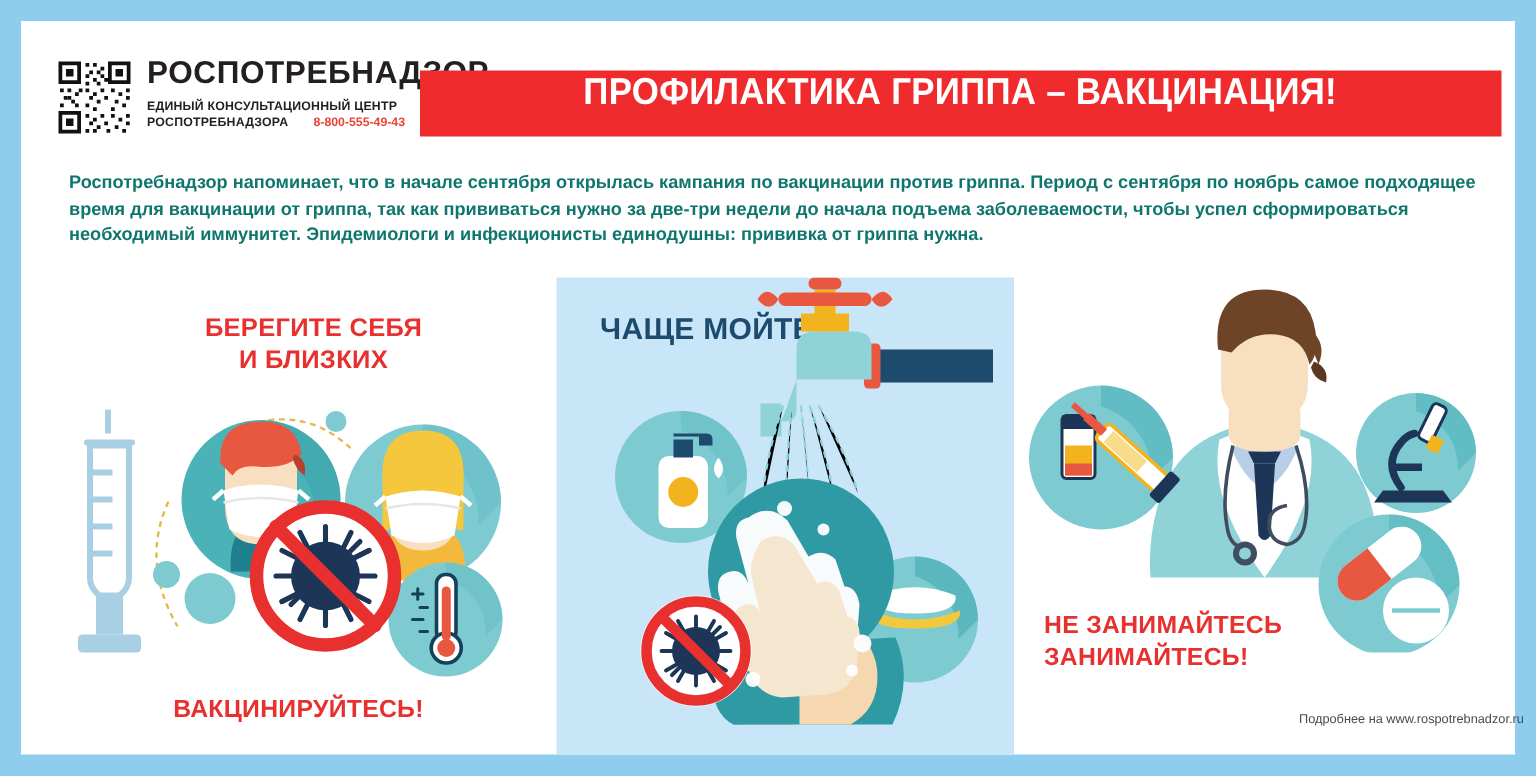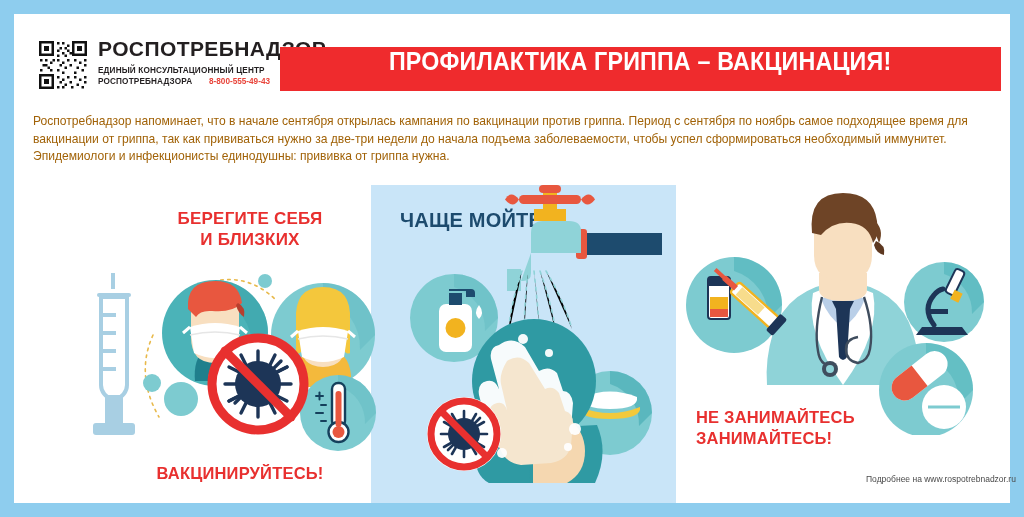--- a/index.html
+++ b/index.html
@@ -49,31 +49,31 @@
     display: flex; align-items: flex-start; justify-content: center;
   }
   #banner-title {
     color: #ffffff; font-size: 25px; font-weight: bold;
     letter-spacing: 0.2px; transform: scaleX(0.93);
     white-space: nowrap;
   }
 
   
   #intro {
-    position: absolute; left: 19px; top: 99px; width: 950px;
-    font-size: 12.1px; line-height: 17.6px; color: #a16207;
+    position: absolute; left: 32px; top: 99px; width: 950px;
+    font-size: 12.1px; line-height: 17.6px; color: #0f766e; font-weight: bold;
   }
 
   
   #panel-mid-bg {
     position: absolute; left: 357px; top: 171px;
     width: 305px; height: 318px; background: #c9e5f8;
   }
   .panel { position: absolute; }
-  #panel-left  { left: 0px;   top: 171px; width: 357px; height: 318px; margin-left: 41px; }
+  #panel-left  { left: 0px;   top: 171px; width: 357px; height: 318px; }
   #panel-mid   { left: 357px; top: 171px; width: 305px; height: 318px; }
   #panel-right { left: 662px; top: 171px; width: 328px; height: 318px; }
 
   .head-red {
     position: absolute; text-align: center;
     color: #e8302f; font-size: 17px; font-weight: bold;
     line-height: 21px; letter-spacing: 0.2px;
   }
   .head-navy {
     position: absolute; text-align: center;

